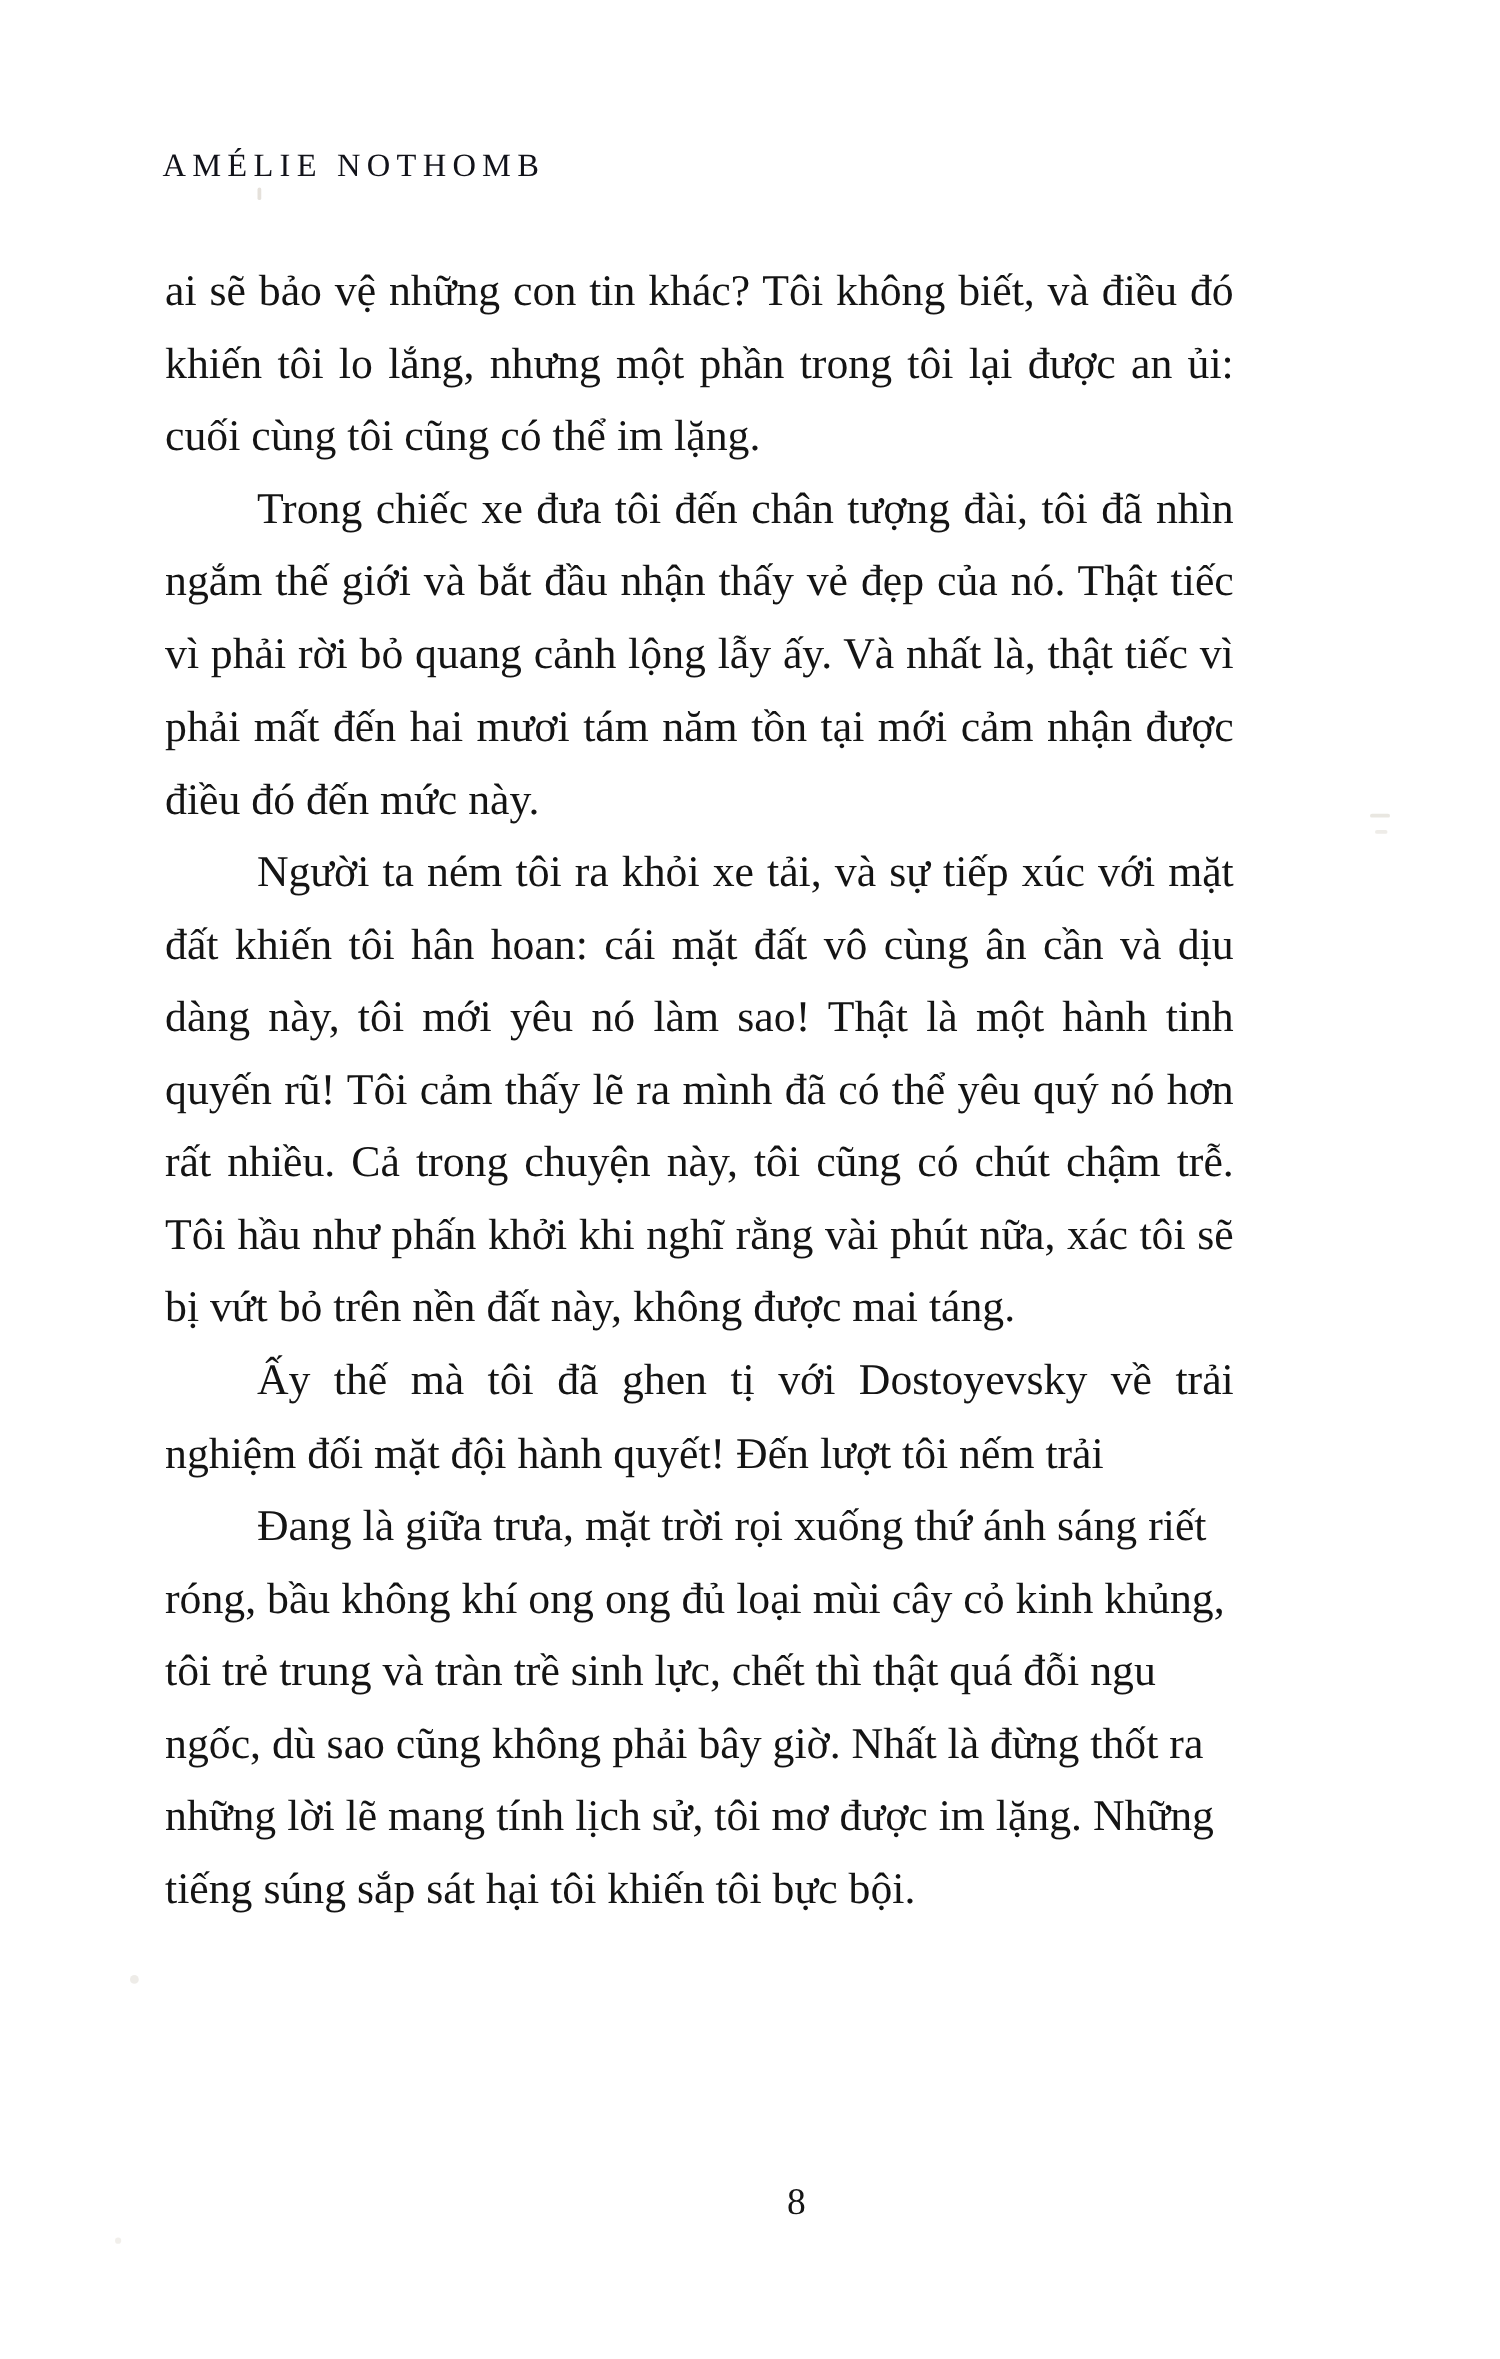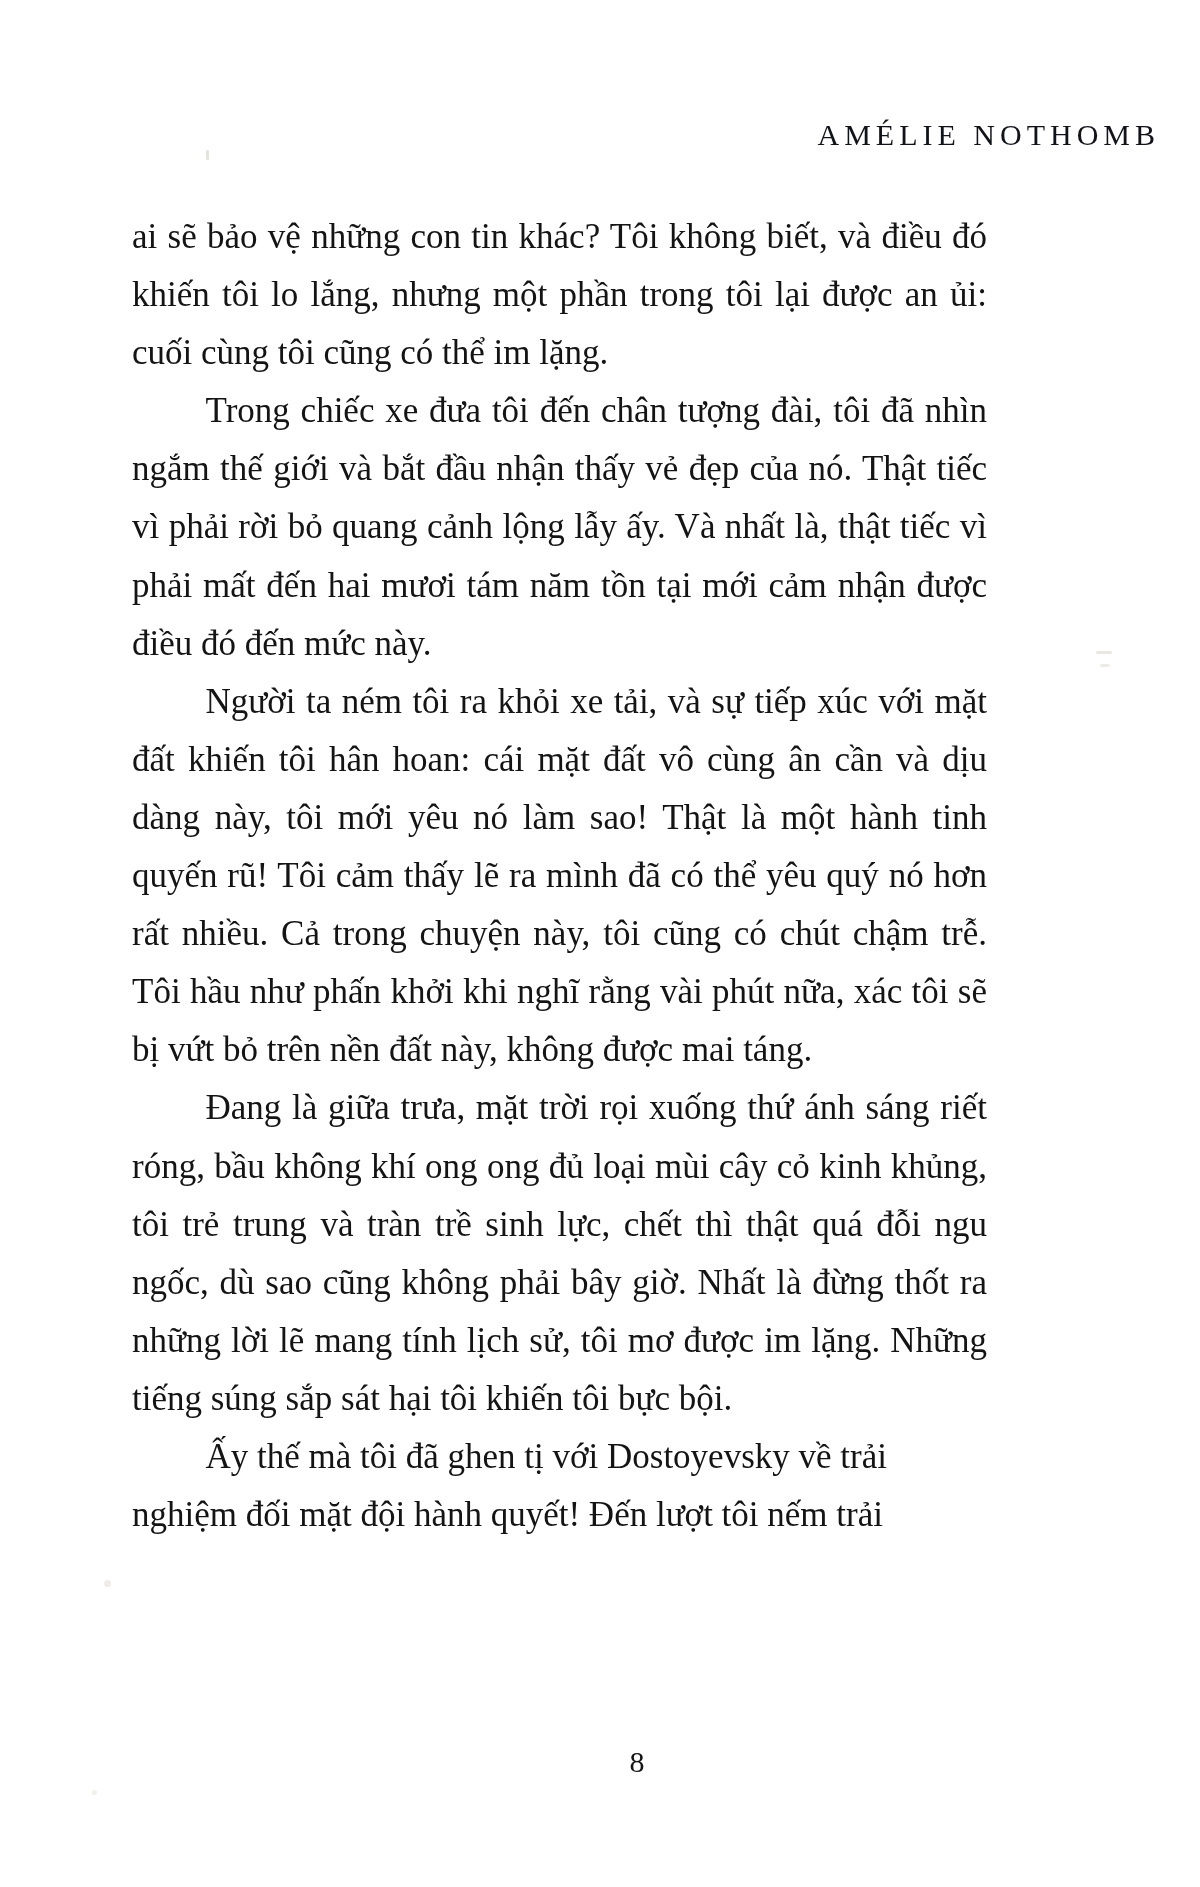--- a/index.html
+++ b/index.html
@@ -23,23 +23,23 @@
     height: 1887px;
     background: #ffffff;
   }
   .page-inner {
     position: absolute;
     left: 150px;
     top: 100px;
     width: 1010px;
   }
   .running-head {
-    text-align: right;
+    text-align: left;
     font-family: "Liberation Serif", serif;
-    font-size: 30px;
+    font-size: 26px;
     letter-spacing: 5px;
     color: #12131a;
     margin-left: -20px;
     margin-top: 18px;
     margin-bottom: 0;
     white-space: nowrap;
   }
   .body-text {
     margin-top: 56px;
     width: 855px;
@@ -95,20 +95,20 @@
   <span class="speck s5"></span>
 
   <div class="page-inner">
 
     <div class="running-head">AMÉLIE NOTHOMB</div>
 
     <div class="body-text">
       <p>ai sẽ bảo vệ những con tin khác? Tôi không biết, và điều đó khiến tôi lo lắng, nhưng một phần trong tôi lại được an ủi: cuối cùng tôi cũng có thể im lặng.</p>
       <p class="indent">Trong chiếc xe đưa tôi đến chân tượng đài, tôi đã nhìn ngắm thế giới và bắt đầu nhận thấy vẻ đẹp của nó. Thật tiếc vì phải rời bỏ quang cảnh lộng lẫy ấy. Và nhất là, thật tiếc vì phải mất đến hai mươi tám năm tồn tại mới cảm nhận được điều đó đến mức này.</p>
       <p class="indent">Người ta ném tôi ra khỏi xe tải, và sự tiếp xúc với mặt đất khiến tôi hân hoan: cái mặt đất vô cùng ân cần và dịu dàng này, tôi mới yêu nó làm sao! Thật là một hành tinh quyến rũ! Tôi cảm thấy lẽ ra mình đã có thể yêu quý nó hơn rất nhiều. Cả trong chuyện này, tôi cũng có chút chậm trễ. Tôi hầu như phấn khởi khi nghĩ rằng vài phút nữa, xác tôi sẽ bị vứt bỏ trên nền đất này, không được mai táng.</p>
+      <p class="indent">Ấy thế mà tôi đã ghen tị với Dostoyevsky về trải nghiệm đối mặt đội hành quyết! Đến lượt tôi nếm trải</p>
       <p class="indent">Đang là giữa trưa, mặt trời rọi xuống thứ ánh sáng riết róng, bầu không khí ong ong đủ loại mùi cây cỏ kinh khủng, tôi trẻ trung và tràn trề sinh lực, chết thì thật quá đỗi ngu ngốc, dù sao cũng không phải bây giờ. Nhất là đừng thốt ra những lời lẽ mang tính lịch sử, tôi mơ được im lặng. Những tiếng súng sắp sát hại tôi khiến tôi bực bội.</p>
-      <p class="indent">Ấy thế mà tôi đã ghen tị với Dostoyevsky về trải nghiệm đối mặt đội hành quyết! Đến lượt tôi nếm trải</p>
     </div>
 
     <div class="folio">8</div>
 
   </div>
 </div>
 
 </body></html>

